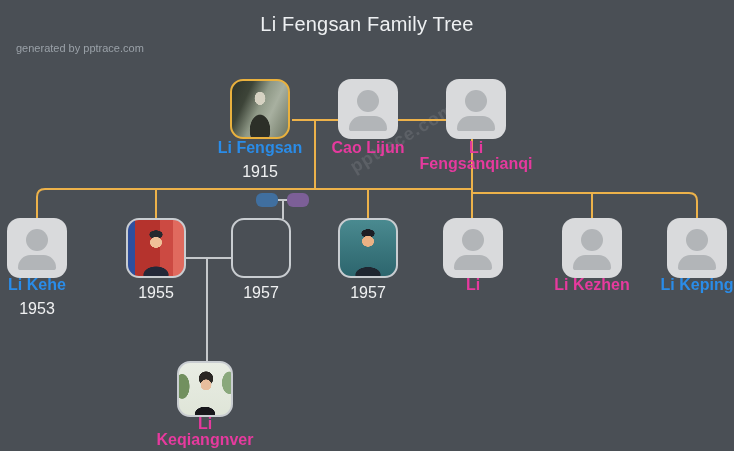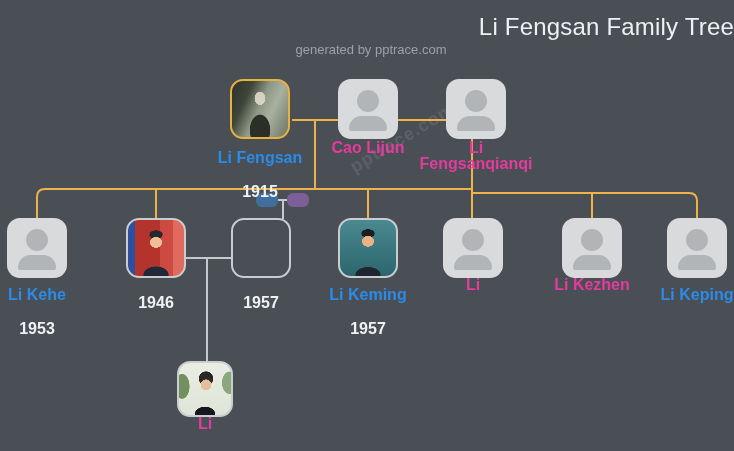--- a/index.html
+++ b/index.html
@@ -9,26 +9,26 @@
     --title:#eef0f2; --subtitle:#9aa1a8; --pill-blue:#406f9f; --pill-purple:#7c5f97;
     --photo-border:#c9cdd1; --fengsan-border:#e9b13e;
     --placeholder-bg:#d9dadc; --placeholder-icon:#b2b5b8;
     font-family:"Liberation Sans", sans-serif;
   }
   .stage{
     position:relative; width:734px; height:451px; overflow:hidden;
     background:var(--background);
   }
   .title{
-    position:absolute; left:0; right:0; top:13px; text-align:right;
-    font-size:24px; font-weight:500; color:var(--title); letter-spacing:.2px;
+    position:absolute; left:0; right:0; top:13px; text-align:center;
+    font-size:20px; font-weight:500; color:var(--title); letter-spacing:.2px;
   }
   .subtitle{
-    position:absolute; left:8px; right:0; top:42px; text-align:center;
-    font-size:13px; color:var(--subtitle);
+    position:absolute; left:16px; right:0; top:42px; 
+    font-size:11px; color:var(--subtitle);
   }
   .watermark{
     position:absolute; left:352px; top:158px; width:140px;
     transform:rotate(-31deg); transform-origin:left center;
     font-size:18px; font-weight:700; letter-spacing:1px;
     color:rgba(255,255,255,0.10); pointer-events:none;
   }
   svg.lines{position:absolute; left:0; top:0;}
   .person{position:absolute;}
   .avatar{
@@ -78,23 +78,23 @@
     background:
       radial-gradient(ellipse 9px 9px at 52% 42%, #e7bd9d 58%, rgba(0,0,0,0) 62%),
       radial-gradient(ellipse 12px 12px at 52% 30%, #2a2724 58%, rgba(0,0,0,0) 62%),
       radial-gradient(ellipse 17px 12px at 50% 98%, #17171b 58%, rgba(0,0,0,0) 62%),
       radial-gradient(ellipse 12px 20px at 6% 45%, #72905f 60%, rgba(0,0,0,0) 64%),
       radial-gradient(ellipse 12px 18px at 97% 38%, #8aa87c 60%, rgba(0,0,0,0) 64%),
       linear-gradient(180deg, #e9ede4 0%, #dfe5d8 100%);
   }
   .label{position:absolute; width:150px; text-align:center;}
   .nm{font-size:16px; line-height:16px; font-weight:700;}
-  .nm.blue{color:var(--name-blue);margin-top:10px;}
+  .nm.blue{color:var(--name-blue);}
   .nm.pink{color:var(--name-pink);}
-  .yr{font-size:16px; line-height:16px; margin-top:18px; color:var(--year-white);font-weight:bold;}
+  .yr{font-size:16px; line-height:16px; margin-top:8px; color:var(--year-white);}
   .pill{position:absolute; width:22px; height:14px; border-radius:6px;}
   .pill.blue{background:var(--pill-blue);}
   .pill.purple{background:var(--pill-purple);}
 </style>
 </head>
 <body style="--background: #4a4f55; --line-yellow: #edb24a; --line-gray: #d4d7d9; --name-blue: #2a8ce8; --name-pink: #e63a9e; --year-white: #f0f1f2; --title: #eef0f2; --subtitle: #9aa1a8; --pill-blue: #406f9f; --pill-purple: #7c5f97; --photo-border: #c9cdd1; --fengsan-border: #e9b13e; --placeholder-bg: #d9dadc; --placeholder-icon: #b2b5b8;">
 
 <div class="stage">
 
   <div class="title">Li Fengsan Family Tree</div>
@@ -153,35 +153,34 @@
     <div class="avatar placeholder"></div>
     <div class="label" style="left:-45px; top:59px;">
       <div class="nm blue">Li Kehe</div>
       <div class="yr">1953</div>
     </div>
   </div>
 
   <div class="person" style="left:126px; top:218px;">
     <div class="avatar photo p-keqiang"></div>
     <div class="label" style="left:-45px; top:59px;">
-      <div class="yr">1946</div>
+      <div class="yr">1955</div>
     </div>
   </div>
 
   <div class="person" style="left:231px; top:218px;">
     <div class="avatar photo p-chenghong"></div>
     <div class="label" style="left:-45px; top:59px;">
       <div class="yr">1957</div>
     </div>
   </div>
 
   <div class="person" style="left:338px; top:218px;">
     <div class="avatar photo p-keming"></div>
     <div class="label" style="left:-45px; top:59px;">
-      <div class="nm blue">Li Keming</div>
       <div class="yr">1957</div>
     </div>
   </div>
 
   <div class="person" style="left:443px; top:218px;">
     <div class="avatar placeholder"></div>
     <div class="label" style="left:-45px; top:59px;">
       <div class="nm pink">Li</div>
     </div>
   </div>
@@ -197,16 +196,17 @@
     <div class="avatar placeholder"></div>
     <div class="label" style="left:-45px; top:59px;">
       <div class="nm blue">Li Keping</div>
     </div>
   </div>
 
   <div class="person sm" style="left:177px; top:361px;">
     <div class="avatar photo p-keqiangnver"></div>
     <div class="label" style="left:-47px; top:55px;">
       <div class="nm pink">Li</div>
+      <div class="nm pink">Keqiangnver</div>
     </div>
   </div>
 
 </div>
 
 </body></html>

